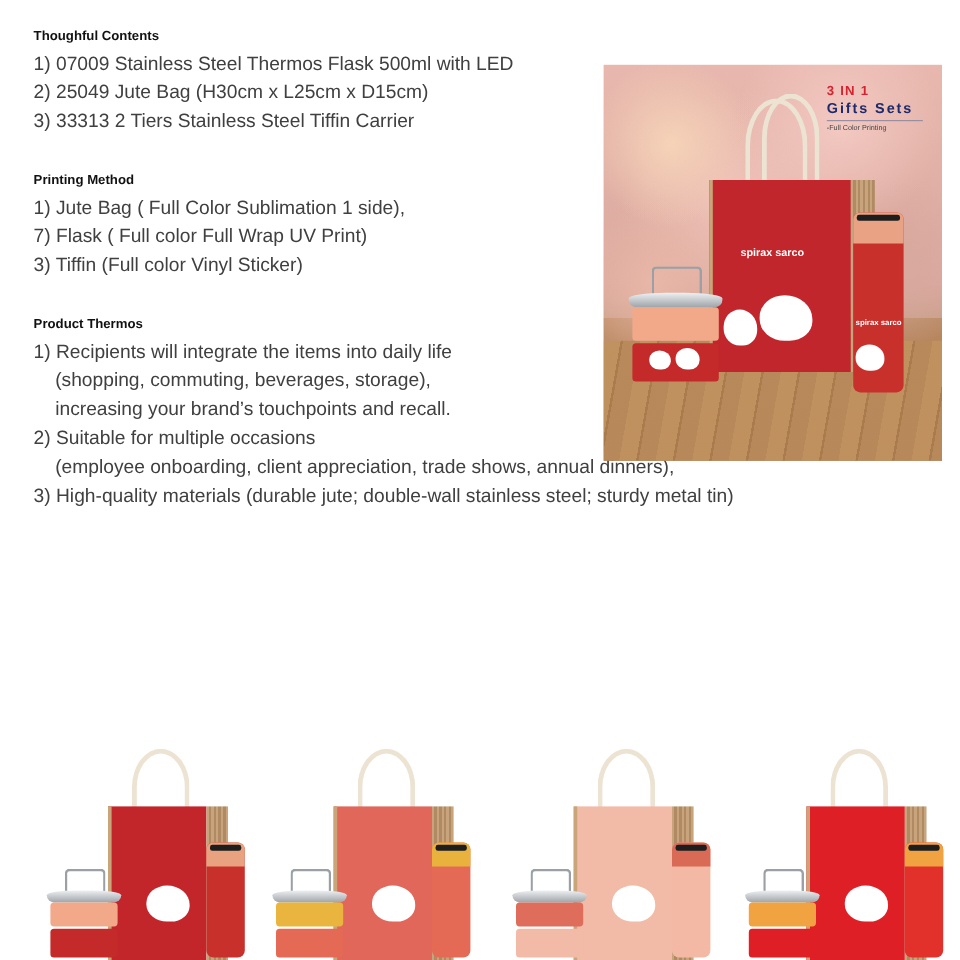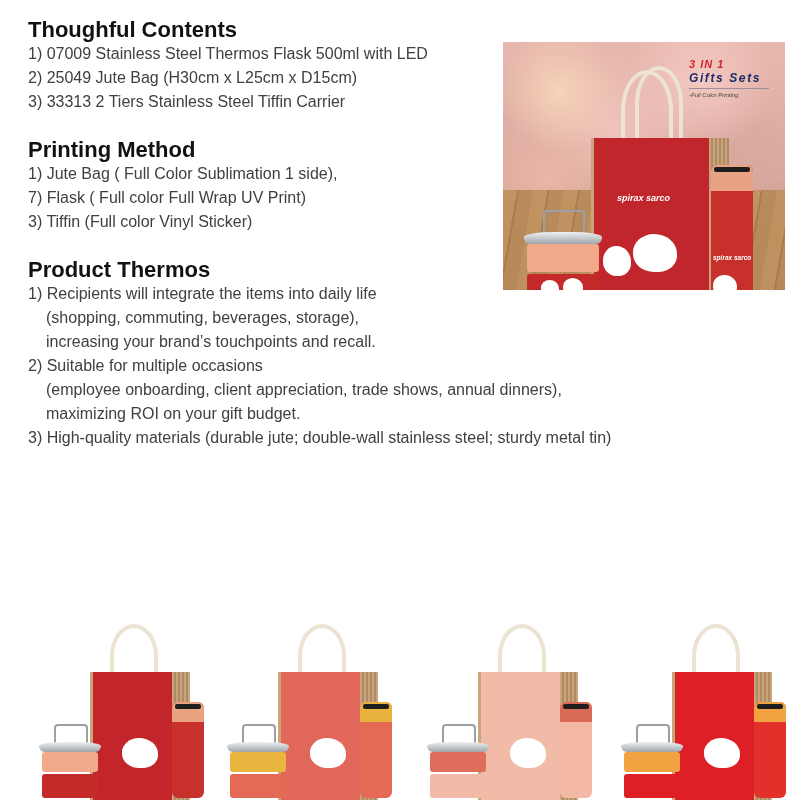--- a/index.html
+++ b/index.html
@@ -1,32 +1,32 @@
 <!DOCTYPE html>
 <html><head>
 <meta charset="utf-8">
 <style>
   html, body { margin:0; padding:0; background:#ffffff; }
   body { width:800px; height:800px; position:relative; overflow:hidden;
          font-family:"Liberation Sans", "DejaVu Sans", sans-serif; color:#1a1a1a; }
   .text-col { position:absolute; left:28px; top:18px; width:480px; }
   .section { margin:0 0 24px 0; }
-  .section h2 { font-size:22px; font-weight:700; margin:0; line-height:24px; color:#111; }
+  .section h2 { font-size:11px; font-weight:700; margin:0; line-height:24px; color:#111; }
   .section .line { font-size:16px; line-height:24px; white-space:nowrap; color:#404040; }
   .section .indent { padding-left:18px; }
 
   
-  .hero { position:absolute; left:503px; top:42px; width:282px; height:248px; overflow:hidden;
+  .hero { position:absolute; left:503px; top:54px; width:282px; height:330px; overflow:hidden;
           background:
             radial-gradient(circle at 20% 20%, #f6d3b8 0, rgba(246,211,184,0) 20%),
             radial-gradient(circle at 70% 15%, #f3c9c2 0, rgba(243,201,194,0) 25%),
             radial-gradient(circle at 15% 55%, #e9b7a7 0, rgba(233,183,167,0) 25%),
             radial-gradient(circle at 85% 50%, #d8a9a0 0, rgba(216,169,160,0) 25%),
             radial-gradient(circle at 40% 35%, #f0c4bb 0, rgba(240,196,187,0) 35%),
-            linear-gradient(180deg, #e8b8ae 0%, #d9a79d 55%, #caa08a 64%, #b98a62 64%, #a7764f 100%); font-style: italic; }
+            linear-gradient(180deg, #e8b8ae 0%, #d9a79d 55%, #caa08a 64%, #b98a62 64%, #a7764f 100%); }
   .hero .floor { position:absolute; left:0; right:0; bottom:0; height:100px;
           background: repeating-linear-gradient(100deg, #c0925f 0 14px, #a97b4d 14px 16px, #b8895a 16px 30px);
           opacity:.95; }
   .hero .tag { position:absolute; right:16px; top:16px; text-align:left; }
   .hero .tag .t1 { color:#d4232e; font-weight:700; font-size:11px; letter-spacing:1px; }
   .hero .tag .t2 { color:#1d2a6b; font-weight:700; font-size:12px; letter-spacing:1.6px; margin-top:1px; }
   .hero .tag .rule { height:1px; background:#9a8fa0; margin:3px 0; width:80px; }
   .hero .tag .t3 { color:#444; font-size:6px; }
   .bag-handle { position:absolute; border:4px solid #ece3d3; border-bottom:none; border-radius:50% 50% 0 0; }
   .bag { position:absolute; }
@@ -60,21 +60,20 @@
     <div class="line">7) Flask ( Full color Full Wrap UV Print)</div>
     <div class="line">3) Tiffin (Full color Vinyl Sticker)</div>
   </div>
   <div class="section">
     <h2>Product Thermos</h2>
     <div class="line">1) Recipients will integrate the items into daily life</div>
     <div class="line indent">(shopping, commuting, beverages, storage),</div>
     <div class="line indent">increasing your brand’s touchpoints and recall.</div>
     <div class="line">2) Suitable for multiple occasions</div>
     <div class="line indent">(employee onboarding, client appreciation, trade shows, annual dinners),</div>
-    <div class="line indent">maximizing ROI on your gift budget.</div>
     <div class="line">3) High-quality materials (durable jute; double-wall stainless steel; sturdy metal tin)</div>
   </div>
 </div>
 
 <div class="hero">
   <div class="floor"></div>
   <div class="tag">
     <div class="t1">3 IN 1</div>
     <div class="t2">Gifts Sets</div>
     <div class="rule"></div>

